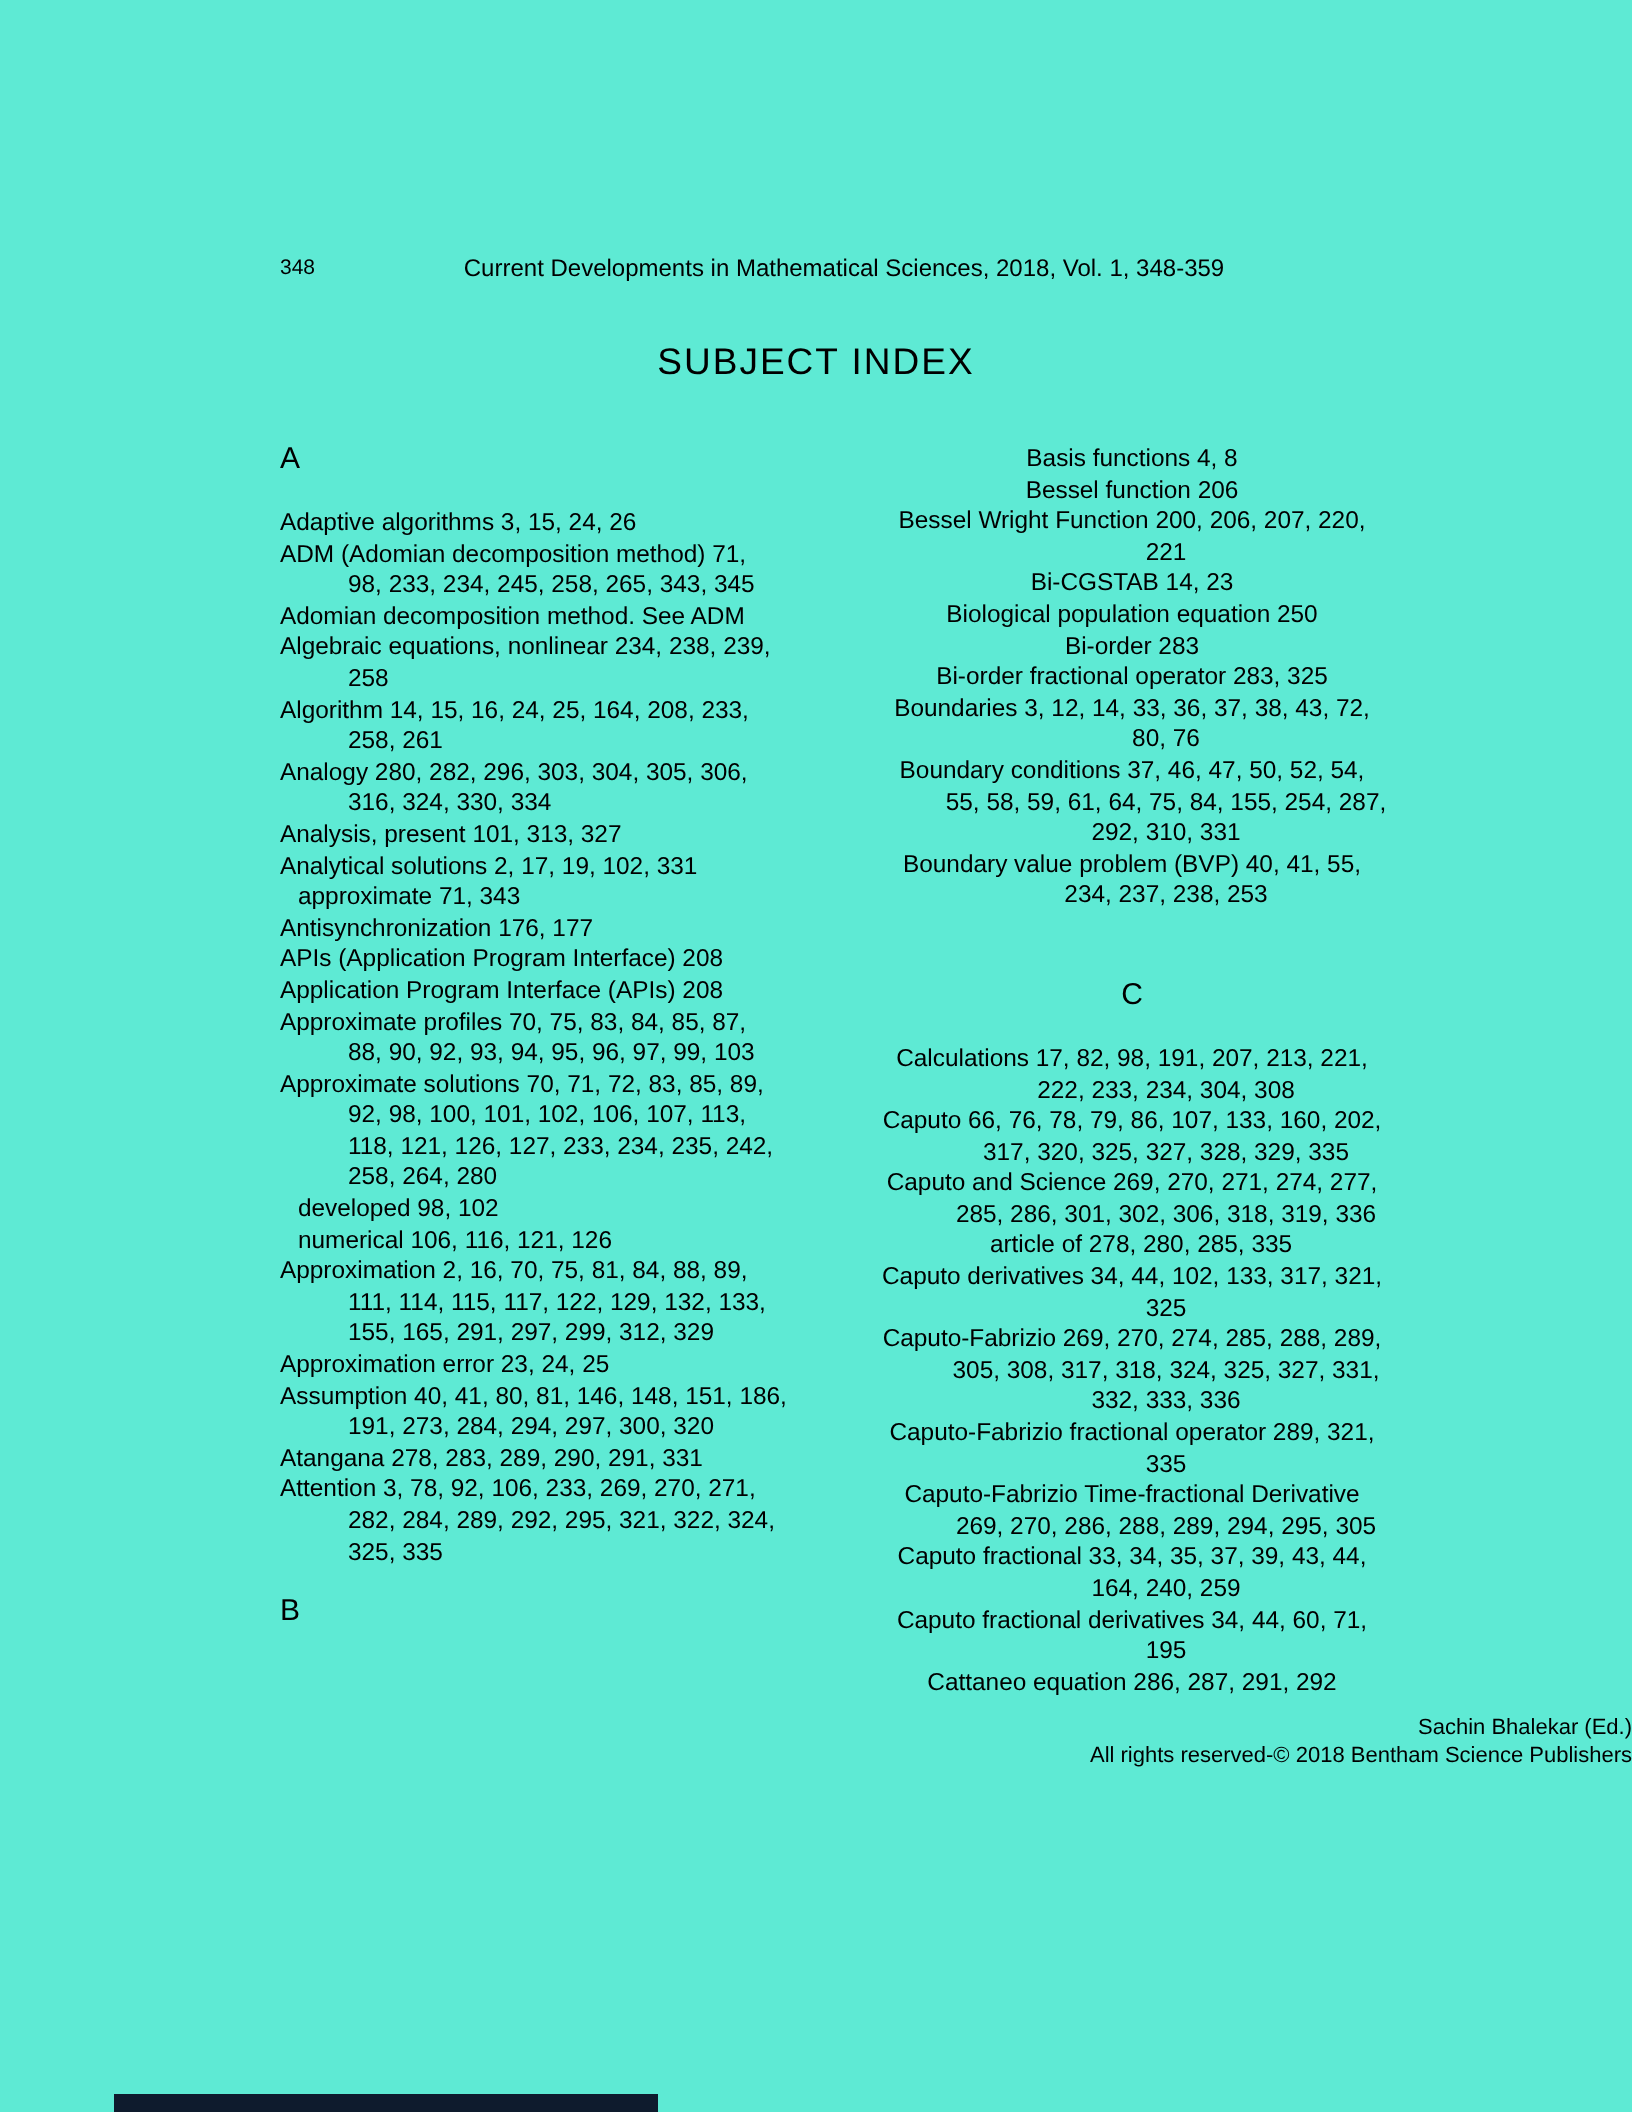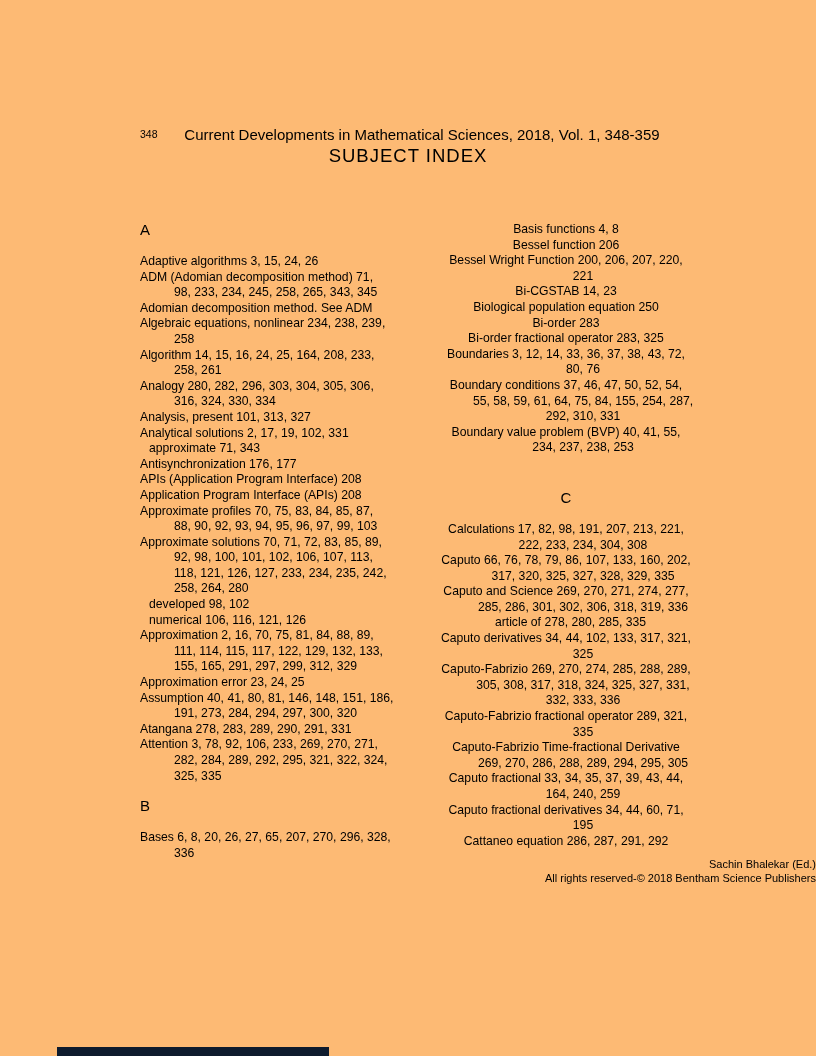--- a/index.html
+++ b/index.html
@@ -1,34 +1,34 @@
 <!DOCTYPE html>
 <html><head>
 <meta charset="utf-8">
 <style>
   html, body { margin: 0; padding: 0; background: #ffffff; }
   .page {
     position: relative;
     width: 816px; height: 1056px;
-    background: #fdba74;
+    background: #5eead4;
     font-family: "Liberation Sans", sans-serif;
     color: #000000;
     overflow: hidden;
   }
   .page-number {
     position: absolute; left: 140px; top: 128px;
     font-size: 10.5px; line-height: 13px;
   }
   .running-header {
     position: absolute; left: 0; right: 0; top: 128px;
     text-align: center;
-    font-size: 15px; line-height: 13px; padding-left: 28px;
+    font-size: 12px; line-height: 13px; padding-left: 28px;
   }
   .page-title {
-    position: absolute; left: 0; right: 0; top: 145px;
+    position: absolute; left: 0; right: 0; top: 170px;
     text-align: center;
     font-size: 18.5px; letter-spacing: 1px;
   }
   .col {
     position: absolute;
     width: 290px;
     font-size: 12.2px;
     line-height: 15.6px;
     white-space: nowrap;
   }
@@ -135,24 +135,20 @@
       </div>
       <div class="entry">
         <div class="line">Atangana 278, 283, 289, 290, 291, 331</div>
       </div>
       <div class="entry">
         <div class="line">Attention 3, 78, 92, 106, 233, 269, 270, 271,</div>
         <div class="line cont">282, 284, 289, 292, 295, 321, 322, 324,</div>
         <div class="line cont">325, 335</div>
       </div>
       <div class="section-heading">B</div>
-      <div class="entry">
-        <div class="line">Bases 6, 8, 20, 26, 27, 65, 207, 270, 296, 328,</div>
-        <div class="line cont">336</div>
-      </div>
     </div>
   <div class="col col-right">
       <div class="entry">
         <div class="line">Basis functions 4, 8</div>
       </div>
       <div class="entry">
         <div class="line">Bessel function 206</div>
       </div>
       <div class="entry">
         <div class="line">Bessel Wright Function 200, 206, 207, 220,</div>

